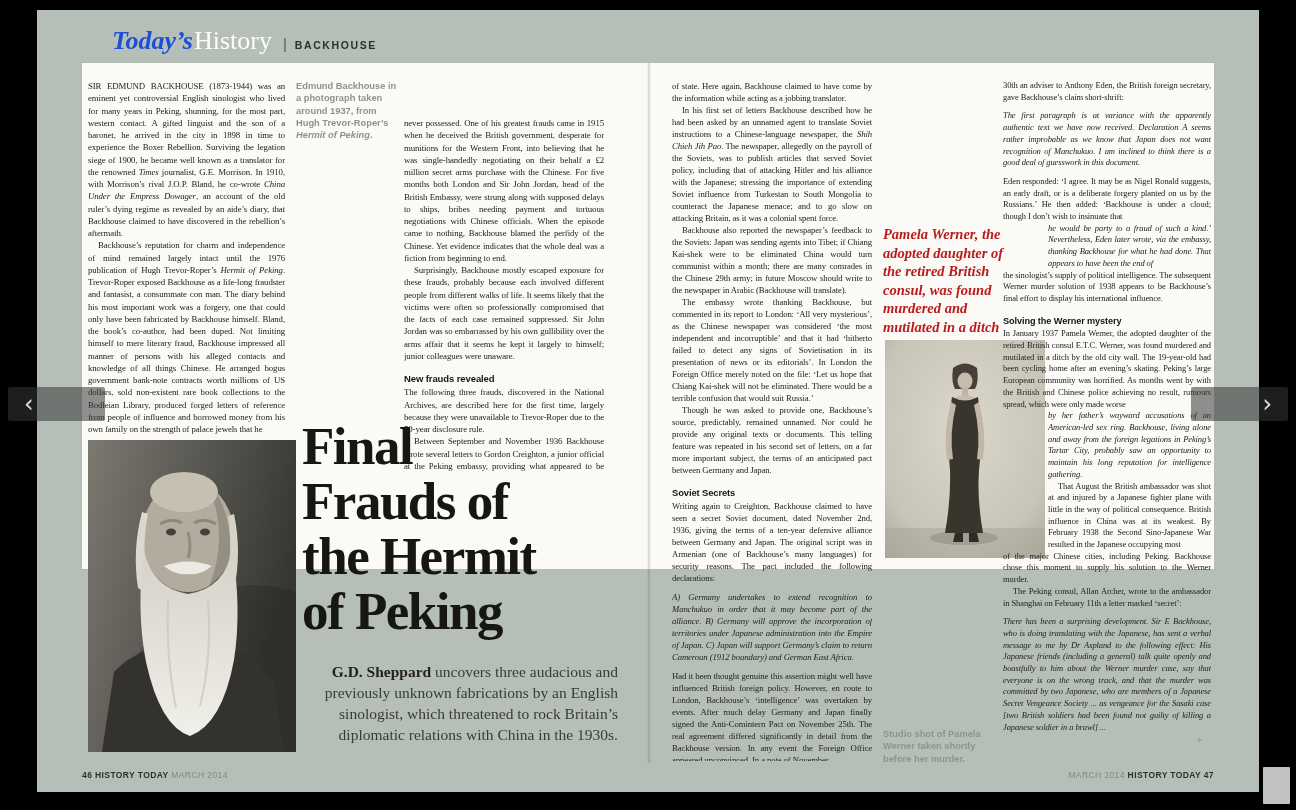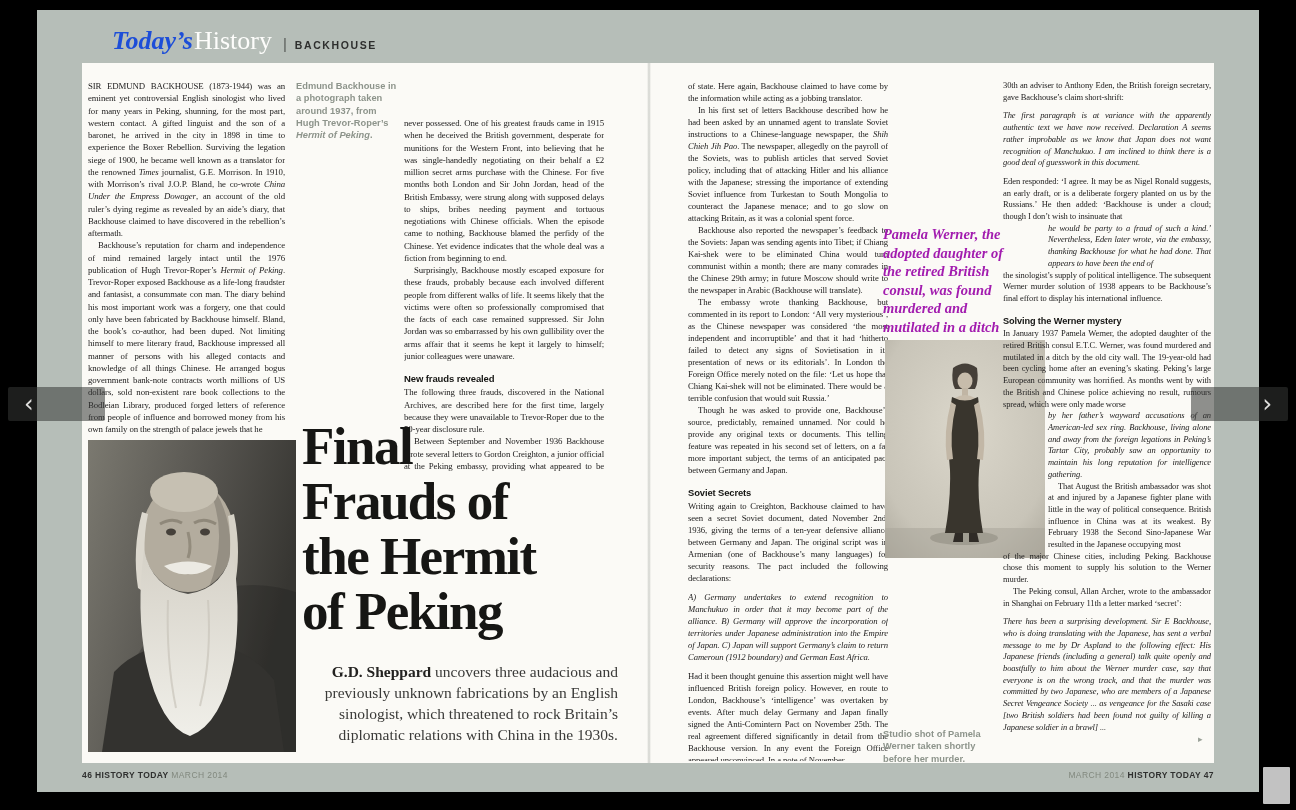--- a/index.html
+++ b/index.html
@@ -11,57 +11,57 @@
 
   
   .brand { position:absolute; left:45px; top:16px; white-space:nowrap; }
   .brand > span { vertical-align:baseline; }
   .logo-script { font:italic 700 26px "Liberation Serif", serif; color:#1d4ed8;margin-left:30px; }
   .logo-serif  { font:400 26px "Liberation Serif", serif; color:#fdfdfb; margin-left:1px; }
   .brand-divider { color:#565b57; font:300 15px "Liberation Sans", sans-serif; margin:0 8px 0 11px; }
   .section-label { font:700 10.5px "Liberation Sans", sans-serif; letter-spacing:1.6px; color:#2e2f2e; }
 
   
-  .paper { position:absolute; left:45px; top:53px; width:1132px; height:700px; background:#fbfaf6; }
+  .paper { position:absolute; left:45px; top:53px; width:1132px; height:506px; background:#fbfaf6; }
   .fold { position:absolute; left:565px; top:0; width:4px; height:700px;
           background:linear-gradient(90deg, rgba(60,70,62,0) 0%, rgba(60,70,62,0.22) 50%, rgba(60,70,62,0) 100%); }
 
   
   .col { position:absolute; text-align:justify; color:#232222; font-family:"Liberation Serif", serif;
          overflow:hidden; hyphens:auto; }
   .col p { margin:0; padding:0; }
   .col p.s-pi { text-indent:10px; }
   .col p.s-sub { font-family:"Liberation Sans", sans-serif; font-weight:700; font-size:1.08em;
                  margin-top:11px; margin-bottom:1px; text-align:left; color:#151513; }
   .col p.s-quote { font-style:italic; margin:7px 0; }
   .col p.s-wrap { margin-left:45px;font-style:italic; }
   .col p.s-wrap-pi { margin-left:45px; text-indent:10px; }
   #col1 { left:6px;   top:17px; width:197px; height:358px; font-size:8.8px; line-height:12.25px; letter-spacing:-0.1px; }
   #col2 { left:322px; top:17px; width:200px; height:358px; font-size:8.8px; line-height:12.25px; letter-spacing:-0.1px;margin-top:37px; }
-  #col3 { left:606px; top:17px; width:200px; height:681px; font-size:8.7px; line-height:12px;   letter-spacing:-0.1px; }
+  #col3 { left:590px; top:17px; width:200px; height:681px; font-size:8.7px; line-height:12px;   letter-spacing:-0.1px; }
   #col5 { left:921px; top:17px; width:208px; height:681px; font-size:8.5px; line-height:11.7px; letter-spacing:-0.1px; }
 
   .caption { font:700 9.3px/12.3px "Liberation Sans", sans-serif; color:#8d948b; position:absolute; }
   #cap1 { left:214px; top:17px;  width:103px; }
   #cap2 { left:801px; top:665px; width:122px; }
   .caption i { font-style:italic; }
 
   #photo1 { position:absolute; left:6px;   top:377px; width:208px; height:312px; overflow:hidden; }
   #photo2 { position:absolute; left:803px; top:277px; width:160px; height:218px; overflow:hidden; }
   #photo1 svg, #photo2 svg { display:block; }
 
   #headline { position:absolute; left:220px; top:356px; width:320px;
               font:700 53px/55px "Liberation Serif", serif; letter-spacing:-1.5px; color:#161614;
               white-space:pre-line; }
   #standfirst { position:absolute; left:222px; top:598px; width:314px;
                 font:400 15.5px/21px "Liberation Serif", serif; color:#3a3a38;text-align:right; }
   #standfirst .author { font-weight:700; color:#232220; }
 
   #pullquote { position:absolute; left:801px; top:162px; width:127px;
-               font:italic 700 14.5px/18.5px "Liberation Serif", serif; color:#a21caf; }
+               font:italic 700 14.5px/18.5px "Liberation Serif", serif; color:#b91c1c; }
 
   .more-icon { position:absolute; left:1116px; top:671px; color:#9aa198; font-size:9px;
                font-family:"DejaVu Sans", sans-serif; }
 
   .footer { position:absolute; top:760px; font:700 8.5px "Liberation Sans", sans-serif;
             letter-spacing:0.4px; color:#2f302f; white-space:nowrap; }
   #footer-left  { left:45px; }
   #footer-right { right:45px; text-align:right; }
   .footer .light { font-weight:400; color:#82897f; }
 

